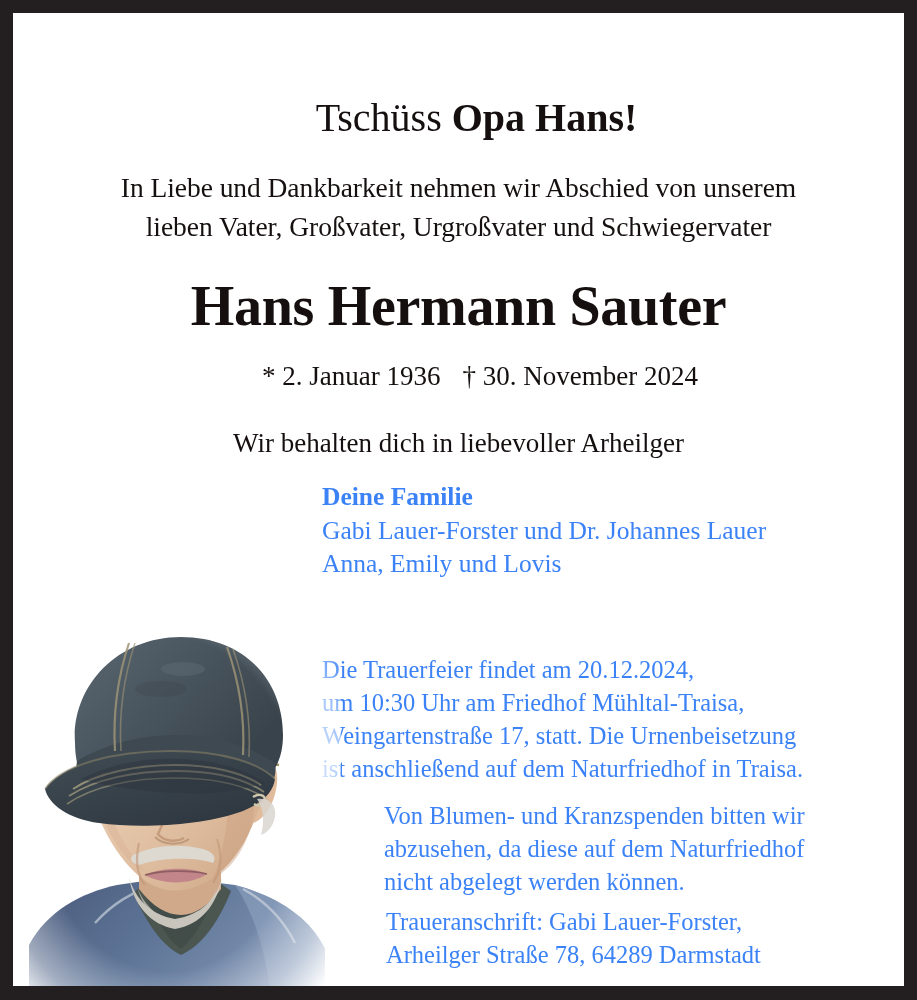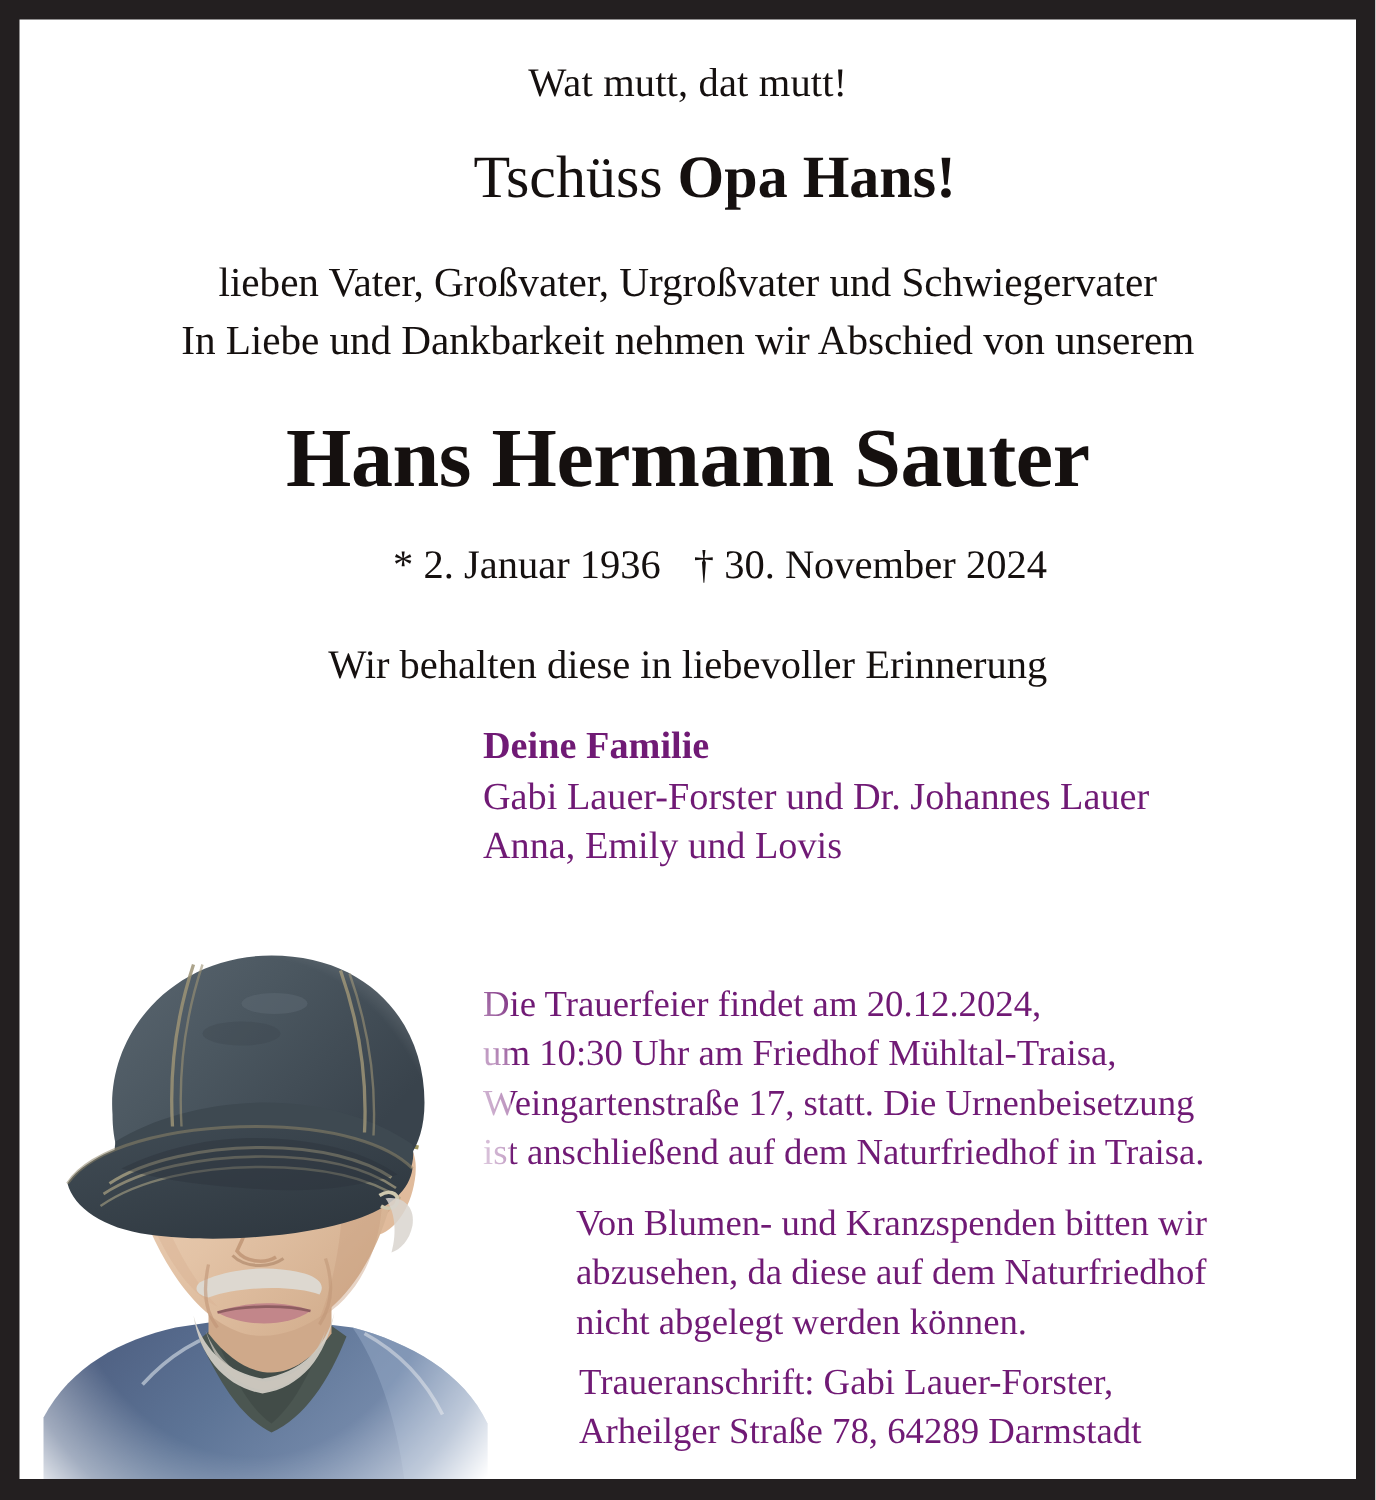--- a/index.html
+++ b/index.html
@@ -85,21 +85,21 @@
 
   .remembrance {
     top: 412px;
     font-size: 27px;
     line-height: 36px;
   }
 
   
   .col {
     position: absolute;
-    color: #701a75;
+    color: #3b82f6;
     text-align: left;
   }
 
   .family {
     left: 309px;
     top: 467px;
     font-size: 25.5px;
     line-height: 33.5px;
     width: 580px;
   }
@@ -145,38 +145,37 @@
     width: 100%;
     height: 100%;
   }
 </style>
 </head>
 <body>
 
 <div class="obituary">
   <div class="card">
 
-    <div class="centered motto">Wat mutt, dat mutt!</div>
 
     <div class="centered farewell">
       <span>Tschüss </span><span class="bold">Opa Hans!</span>
     </div>
 
     <div class="centered intro">
+      <div>In Liebe und Dankbarkeit nehmen wir Abschied von unserem</div>
       <div>lieben Vater, Großvater, Urgroßvater und Schwiegervater</div>
-      <div>In Liebe und Dankbarkeit nehmen wir Abschied von unserem</div>
     </div>
 
     <div class="centered fullname">Hans Hermann Sauter</div>
 
     <div class="centered lifespan">
       <span>* 2. Januar 1936</span><span class="gap"></span><span>† 30. November 2024</span>
     </div>
 
-    <div class="centered remembrance">Wir behalten diese in liebevoller Erinnerung</div>
+    <div class="centered remembrance">Wir behalten dich in liebevoller Arheilger</div>
 
     <div class="col family">
       <div class="head">Deine Familie</div>
       <div>Gabi Lauer-Forster und Dr. Johannes Lauer</div>
       <div>Anna, Emily und Lovis</div>
     </div>
 
     <div class="col service">
       <div>Die Trauerfeier findet am 20.12.2024,</div>
       <div>um 10:30 Uhr am Friedhof Mühltal-Traisa,</div>

